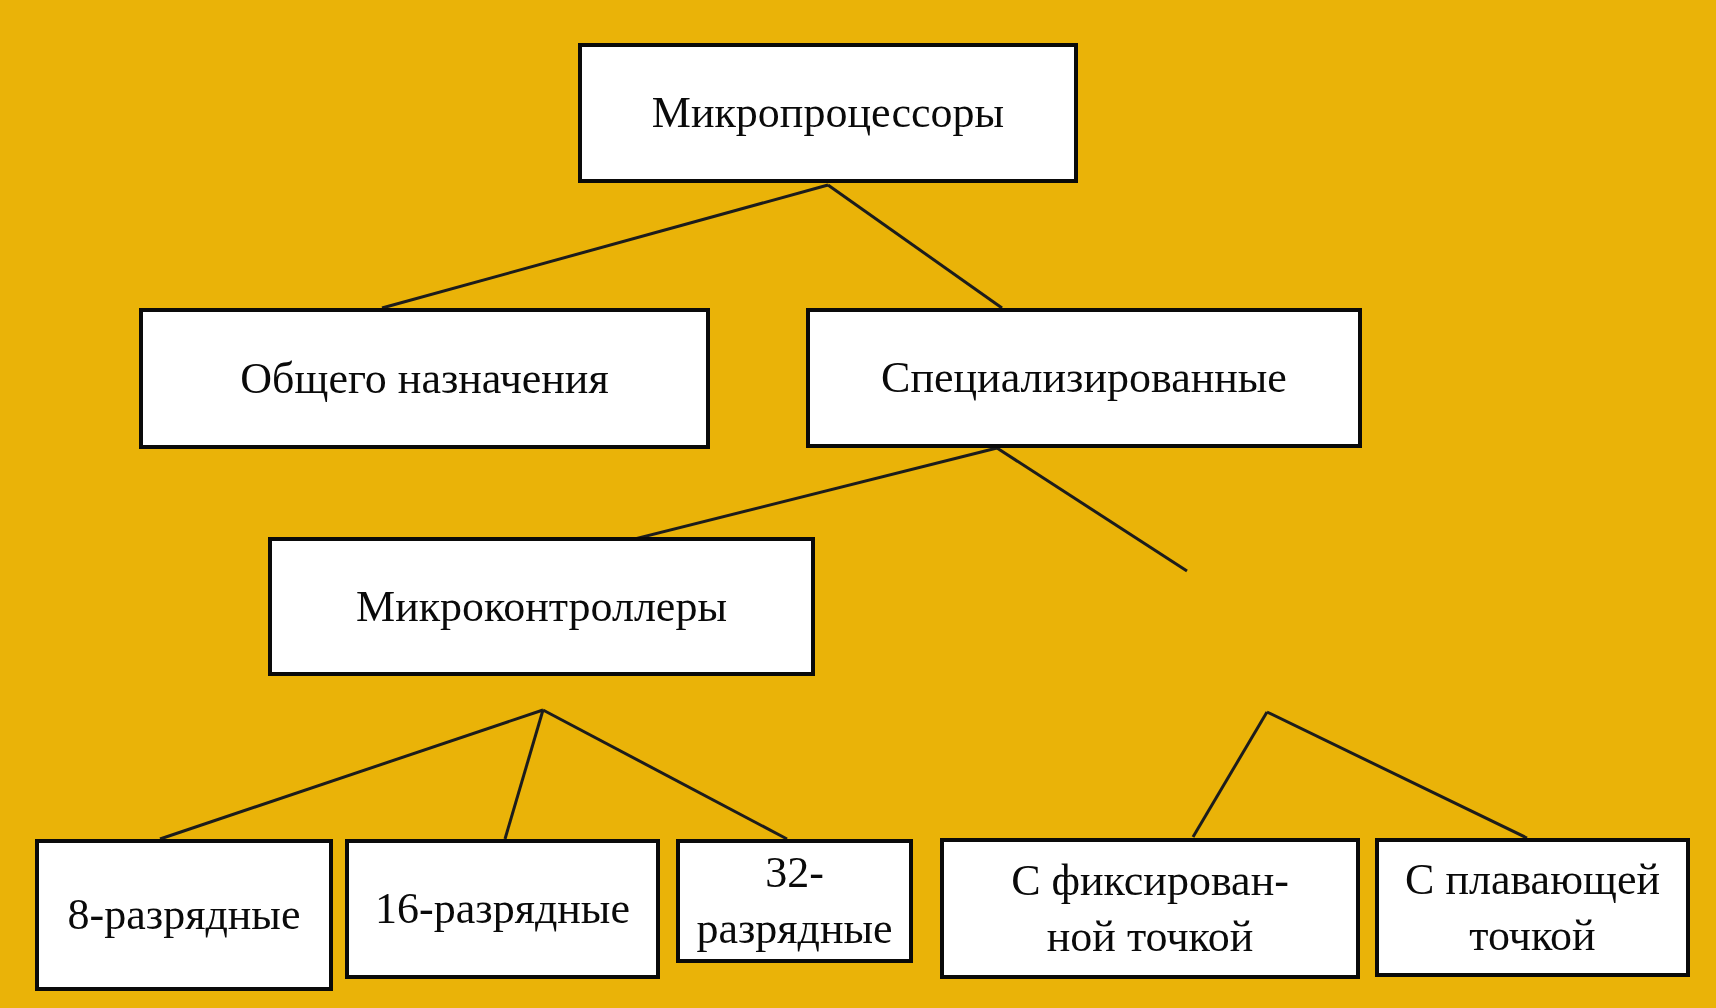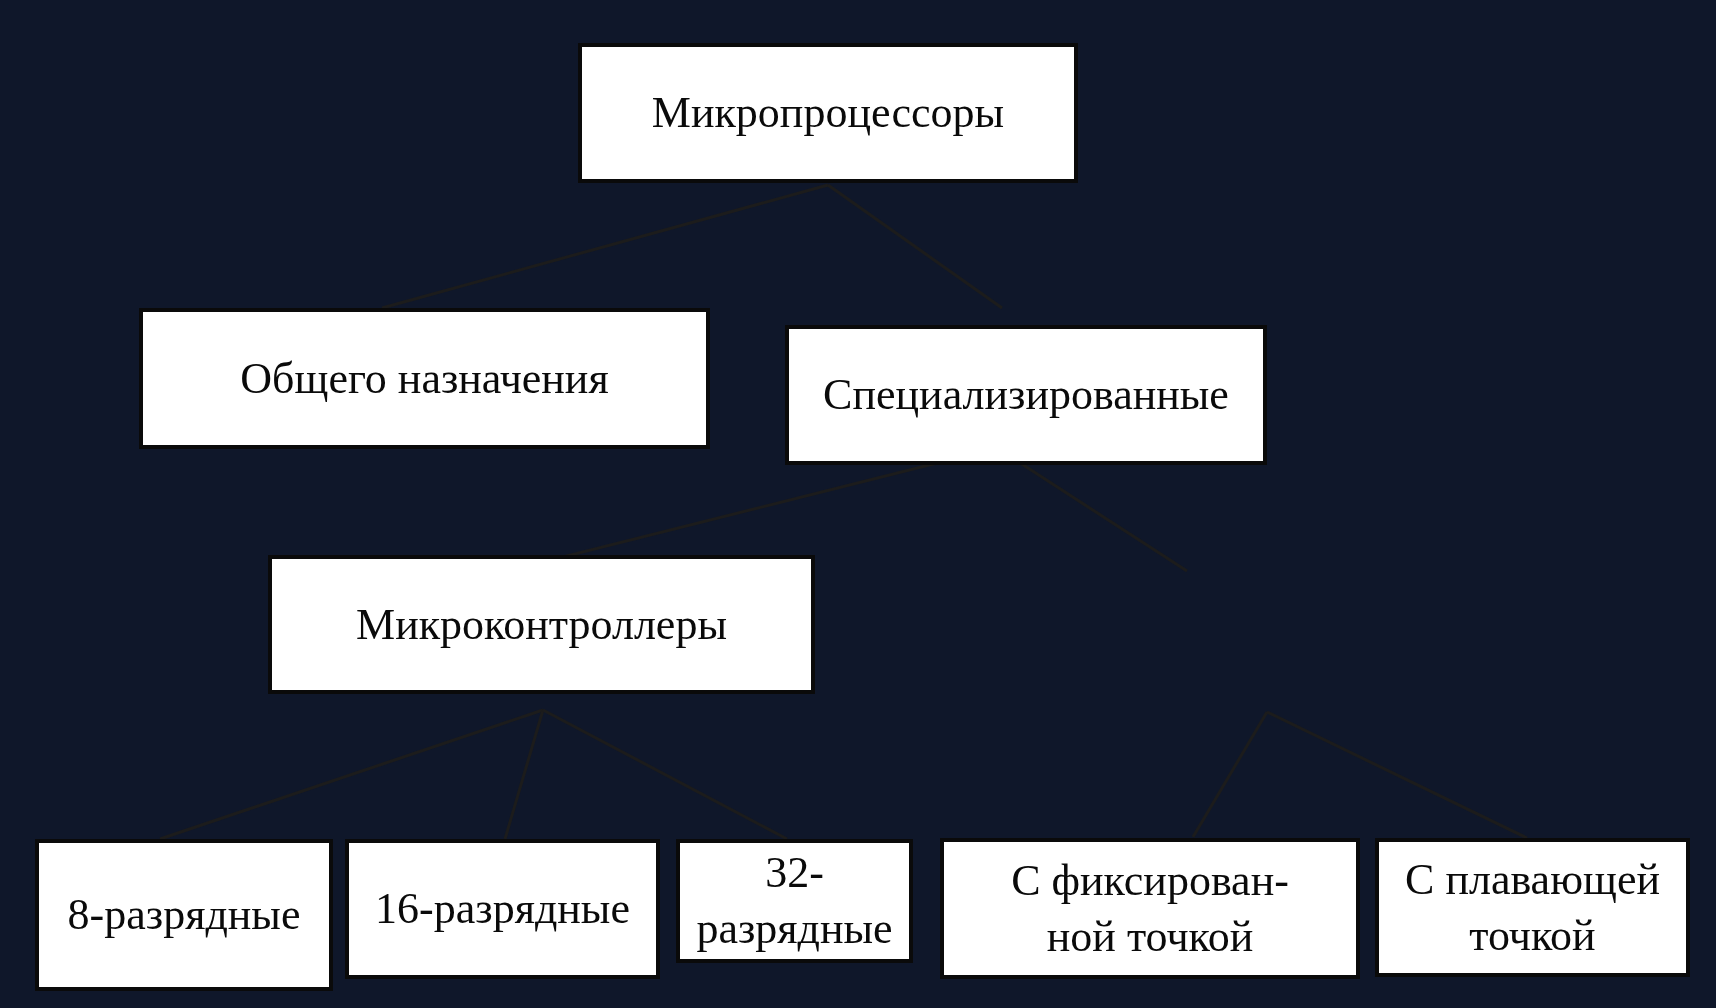--- a/index.html
+++ b/index.html
@@ -4,21 +4,21 @@
 <style>
   html, body {
     margin: 0;
     padding: 0;
     background: #ffffff;
   }
   #diagram {
     position: relative;
     width: 1716px;
     height: 1008px;
-    background: #0f172a;
+    background: #eab308;
     font-family: "Liberation Serif", "DejaVu Serif", serif;
     overflow: hidden;
   }
   #edges {
     position: absolute;
     left: 0;
     top: 0;
     width: 1716px;
     height: 1008px;
   }
@@ -32,22 +32,22 @@
     align-items: center;
     justify-content: center;
     text-align: center;
     font-size: 44px;
     line-height: 1.27;
     white-space: pre-line;
   }
   
   .n-root        { left: 578px;  top: 43px;  width: 500px; height: 140px; }
   .n-general     { left: 139px;  top: 308px; width: 571px; height: 141px; text-align: center; }
-  .n-specialized { left: 785px;  top: 308px; width: 482px; height: 140px; margin-top: 17px; }
-  .n-mcu         { left: 268px;  top: 555px; width: 547px; height: 139px; }
+  .n-specialized { left: 806px;  top: 308px; width: 556px; height: 140px; }
+  .n-mcu         { left: 268px;  top: 537px; width: 547px; height: 139px; }
   .n-dsp         { left: 953px;  top: 571px; width: 480px; height: 139px; }
   .n-bit8        { left: 35px;   top: 839px; width: 298px; height: 152px; }
   .n-bit16       { left: 345px;  top: 839px; width: 315px; height: 140px; }
   .n-bit32       { left: 676px;  top: 839px; width: 237px; height: 124px; }
   .n-fixed       { left: 940px;  top: 838px; width: 420px; height: 141px; }
   .n-float       { left: 1375px; top: 838px; width: 315px; height: 139px; }
   .edge {
     stroke: #1c1c1c;
     stroke-width: 3;
     fill: none;

